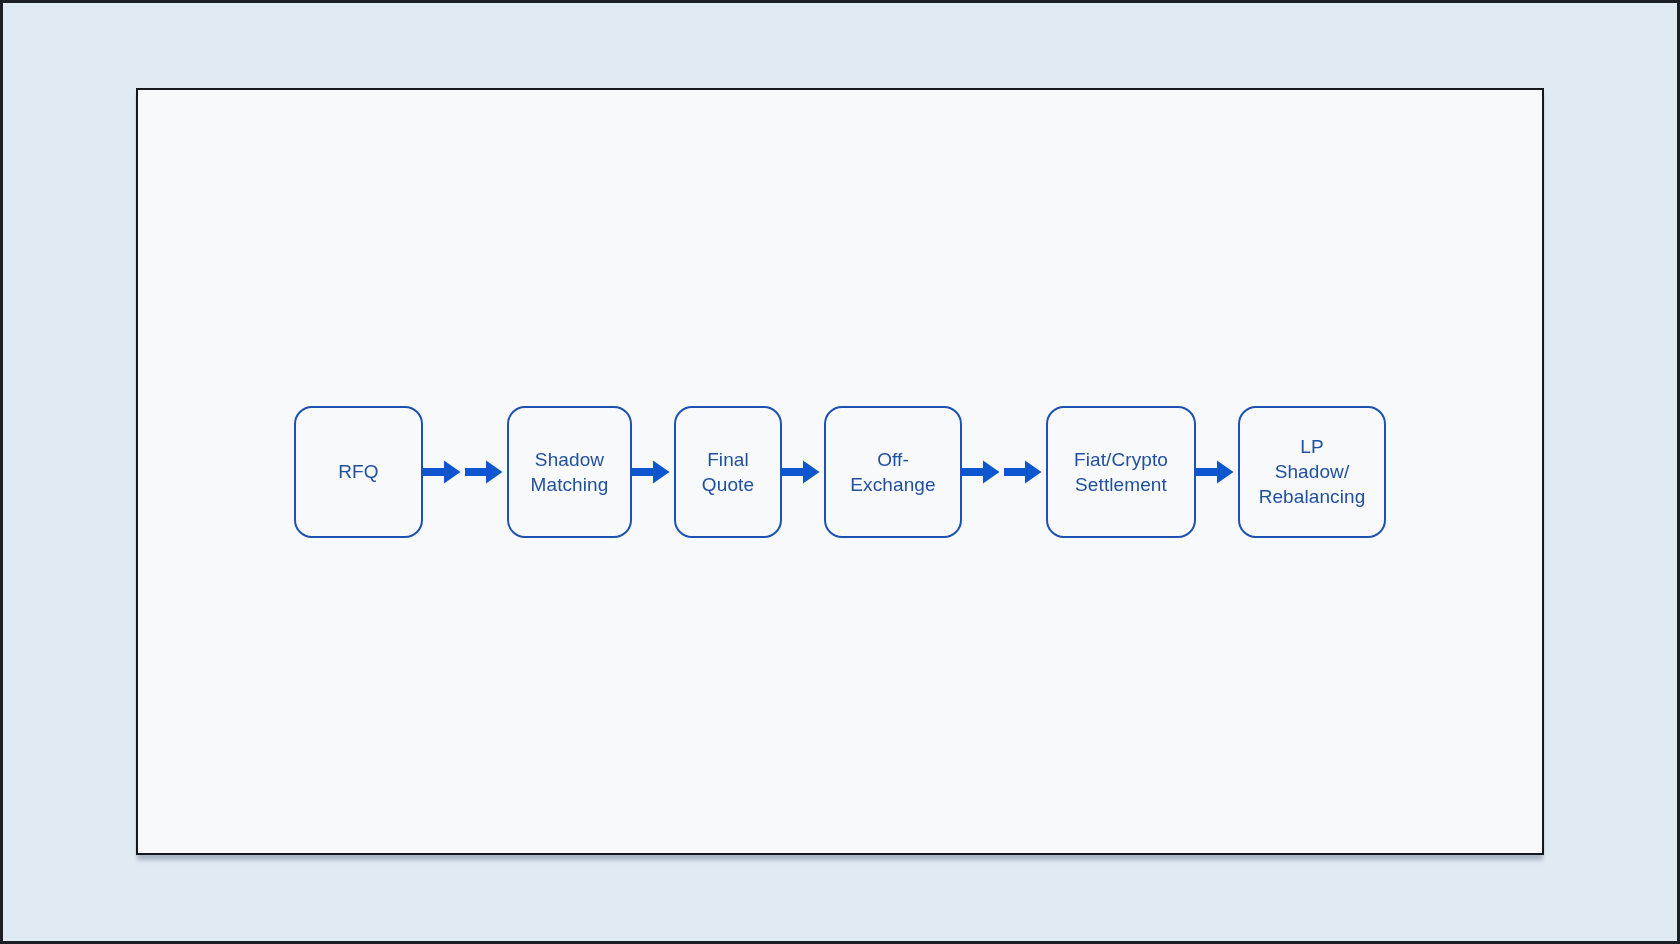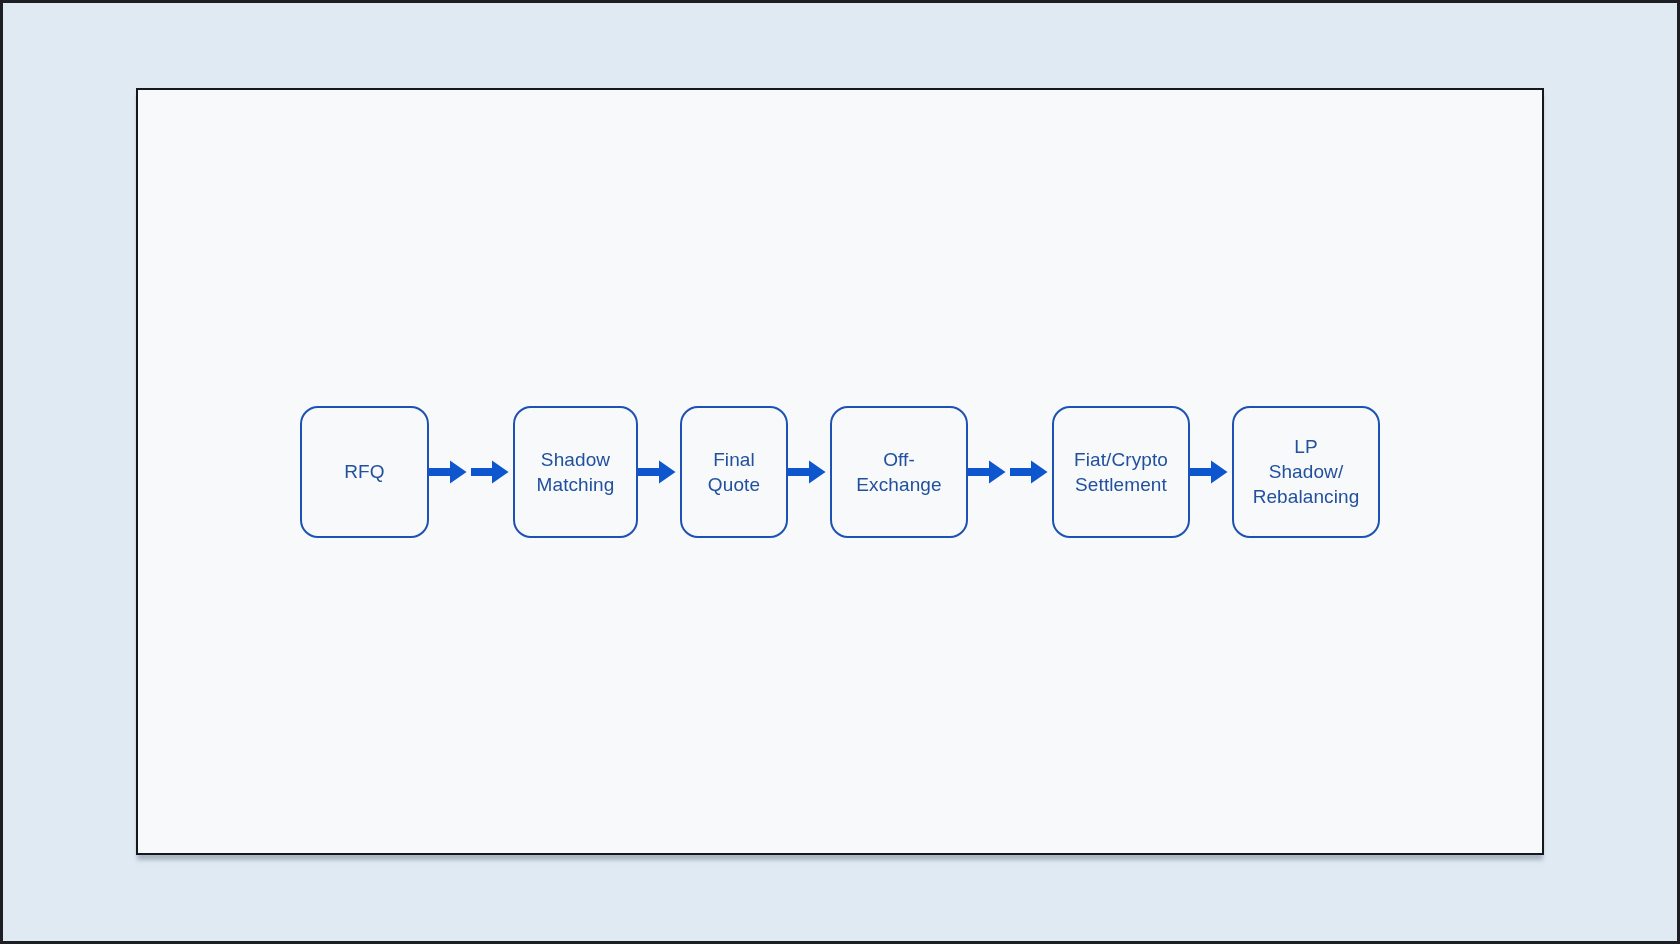--- a/index.html
+++ b/index.html
@@ -131,21 +131,21 @@
       </svg>
     </div>
 
 
     <div class="arrow">
       <svg width="38" height="24" viewBox="0 0 38 24">
         <polygon points="0,8 21,8 21,0.5 37.5,12 21,23.5 21,16 0,16" fill="currentColor"></polygon>
       </svg>
     </div>
 
-    <div class="node" style="width:138px">
+    <div class="node" style="width:150px">
       <div class="node-label">Fiat/Crypto
 Settlement</div>
     </div>
 
     <div class="arrow">
       <svg width="38" height="24" viewBox="0 0 38 24">
         <polygon points="0,8 21,8 21,0.5 37.5,12 21,23.5 21,16 0,16" fill="currentColor"></polygon>
       </svg>
     </div>
 

